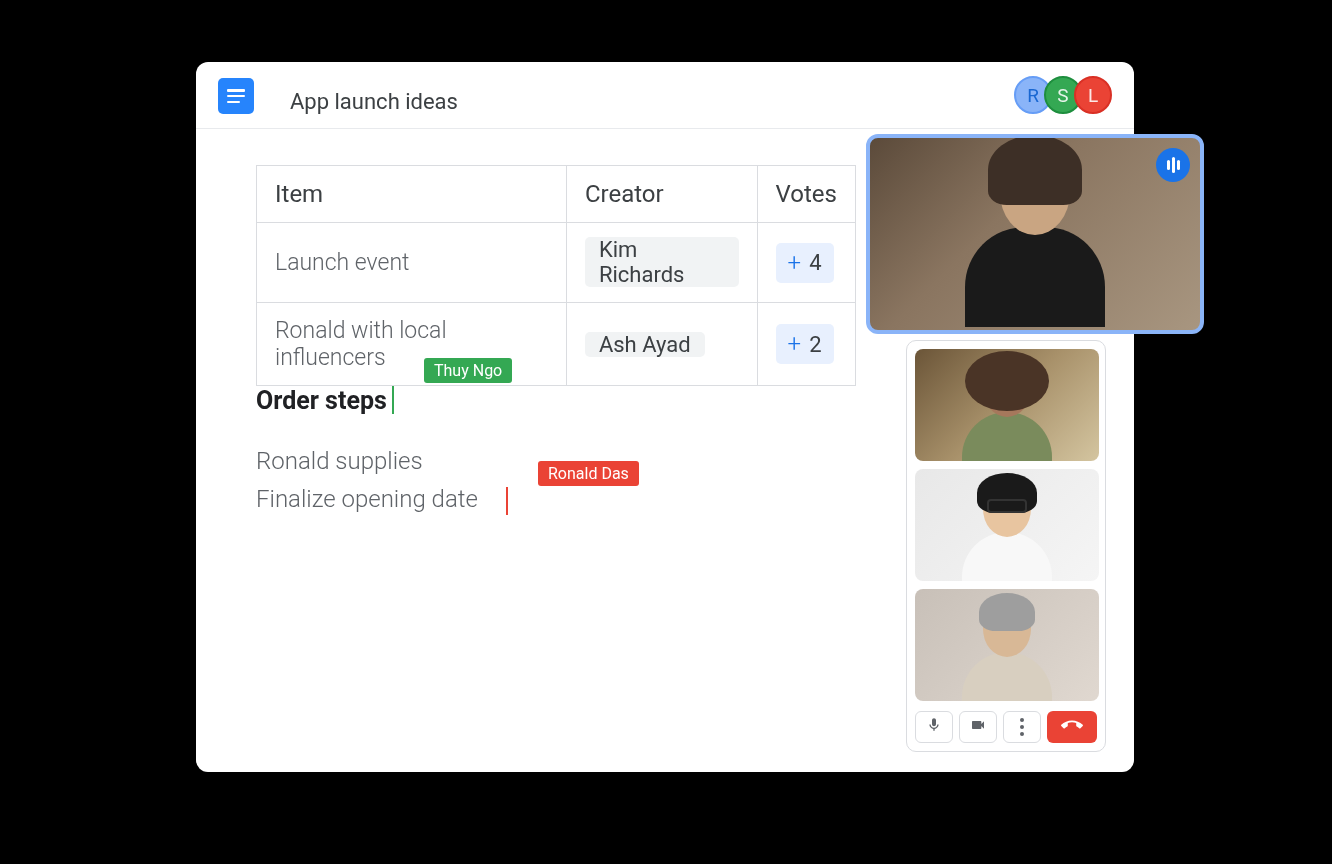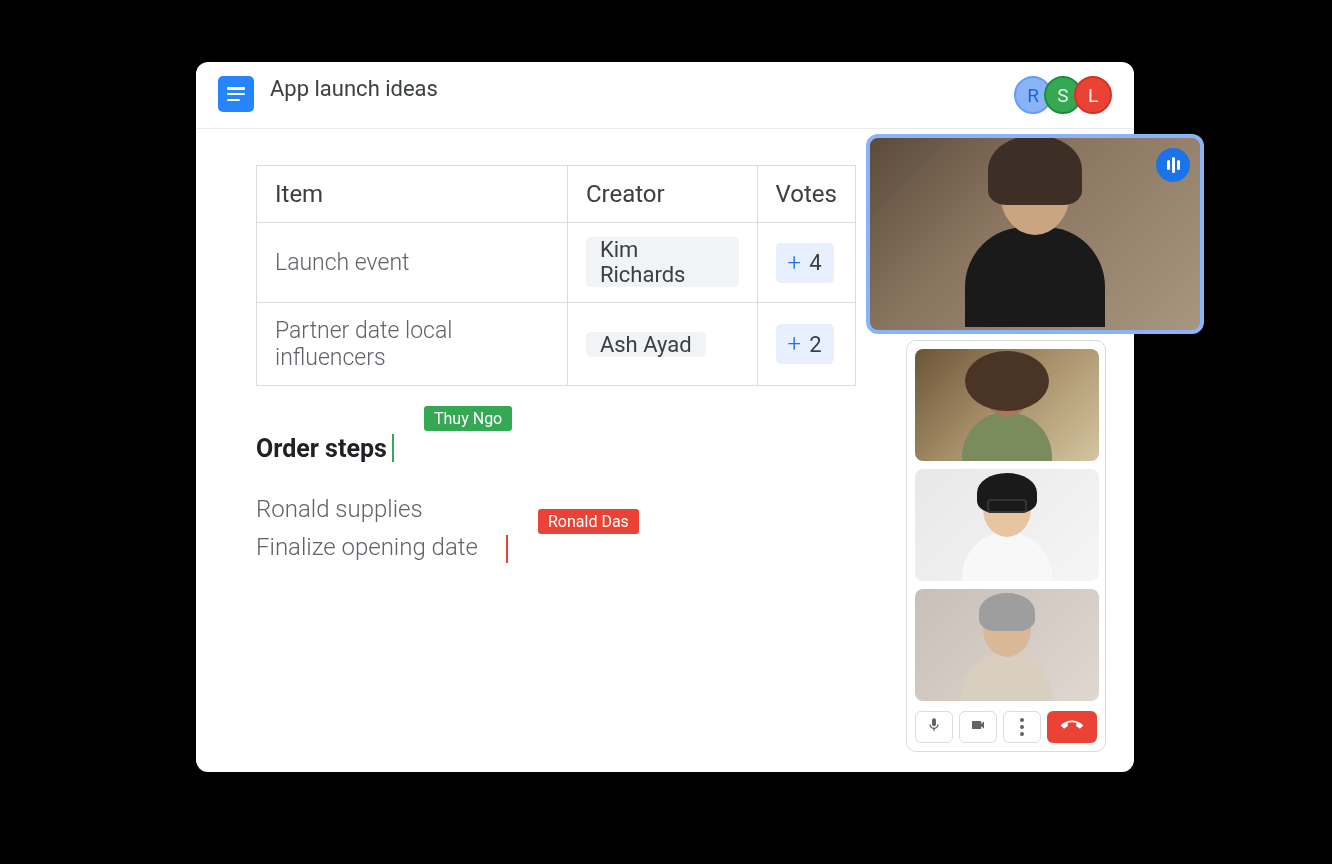--- a/index.html
+++ b/index.html
@@ -24,23 +24,24 @@
       width: 938px;
       height: 710px;
       background: #fff;
       border-radius: 12px;
       box-shadow: 0 20px 60px rgba(0,0,0,0.5);
       overflow: visible;
     }
     
     .header {
       display: flex;
-      align-items: flex-start;
+      align-items: flex-end;
       padding: 14px 22px;
       border-bottom: 1px solid #e8eaed;
+      gap: 20px;
     }
     
     .docs-logo {
       width: 36px;
       height: 36px;
       background: #2684fc;
       border-radius: 5px;
       display: flex;
       align-items: center;
       justify-content: center;
@@ -95,21 +96,20 @@
     .avatar-l { background: #ea4335; color: #fce8e6; border-color: #d93025; }
     
     .document-body {
       padding: 36px 60px;
       position: relative;
     }
     
     .ideas-table {
       border-collapse: collapse;
       width: 600px;
-      margin-bottom: 48px;
     }
     
     .ideas-table th,
     .ideas-table td {
       border: 1px solid #dadce0;
       padding: 14px 18px;
       text-align: left;
       vertical-align: middle;
     }
     
@@ -420,21 +420,21 @@
             <span class="creator-chip">Kim Richards</span>
           </td>
           <td>
             <span class="vote-chip">
               <span class="vote-plus">+</span>
               <span class="vote-count">4</span>
             </span>
           </td>
         </tr>
         <tr>
-          <td>Partner date local influencers</td>
+          <td>Ronald with local influencers</td>
           <td>
             <span class="creator-chip">Ash Ayad</span>
           </td>
           <td>
             <span class="vote-chip">
               <span class="vote-plus">+</span>
               <span class="vote-count">2</span>
             </span>
           </td>
         </tr>

